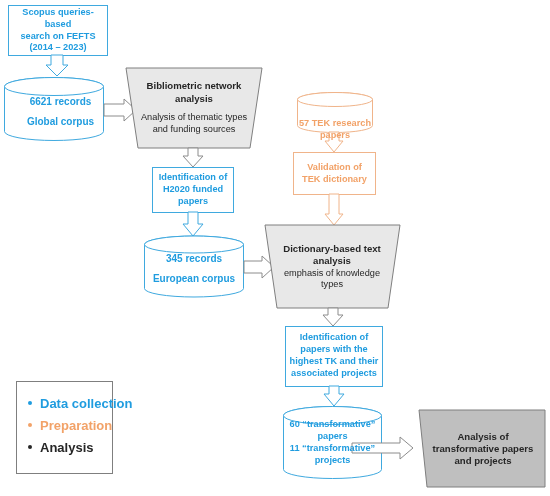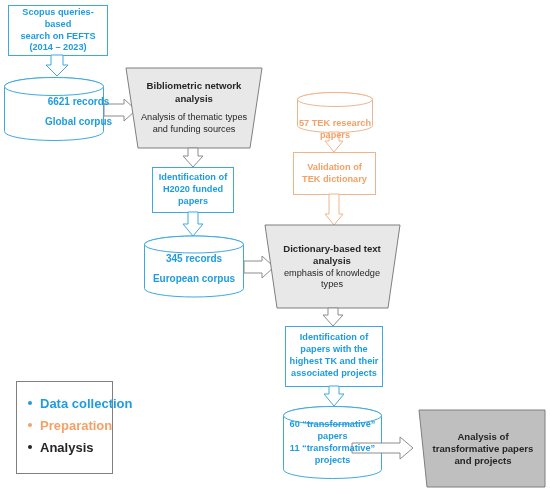--- a/index.html
+++ b/index.html
@@ -144,21 +144,21 @@
 
     <polygon class="shp-gray-d" points="419,410 545,410 545,487 427,487"></polygon>
   </svg>
 
   <div class="node-text t-blue bold sz9" style="left:10px; top:8px; width:96px; height:45px;">
     <span>Scopus queries-based</span>
     <span>search on FEFTS</span>
     <span>(2014 – 2023)</span>
   </div>
 
-  <div class="node-text t-blue bold sz10" style="left:20px; top:92px; width:117px; height:40px;">
+  <div class="node-text t-blue bold sz10" style="left:2px; top:92px; width:117px; height:40px;">
     <span>6621 records</span>
     <span class="gap-line">Global corpus</span>
   </div>
 
   <div class="node-text t-dark sz9" style="left:134px; top:76px; width:120px; height:64px;">
     <span class="bold sz95">Bibliometric network</span>
     <span class="bold sz95">analysis</span>
     <span class="gap-line">Analysis of thematic types</span>
     <span>and funding sources</span>
   </div>

